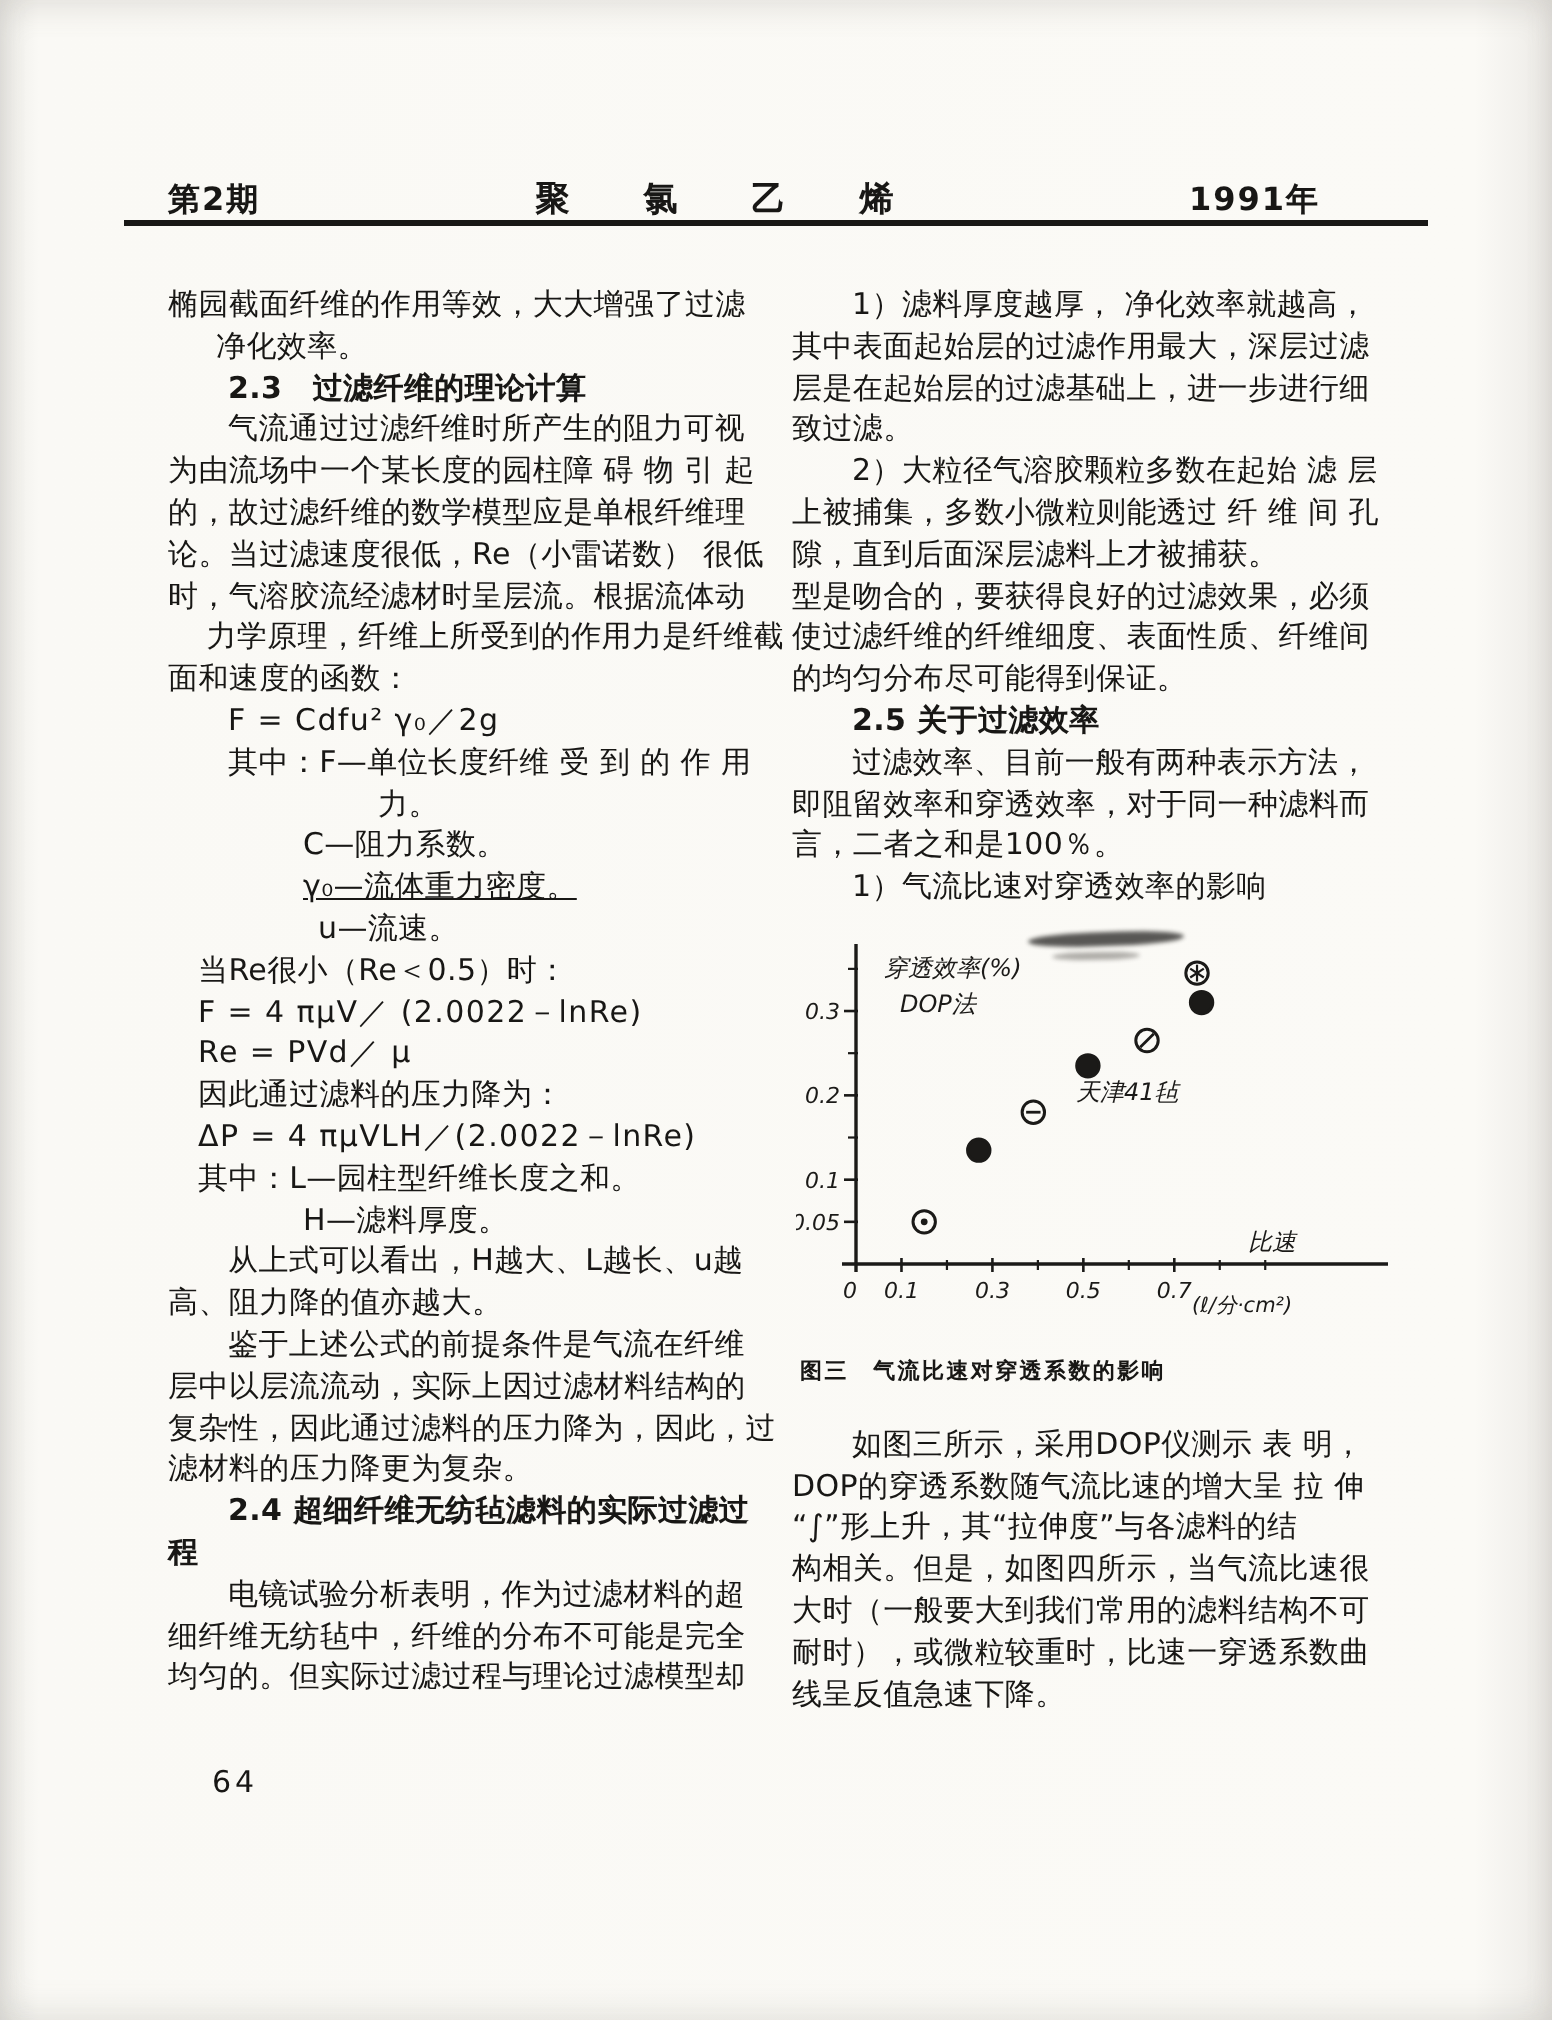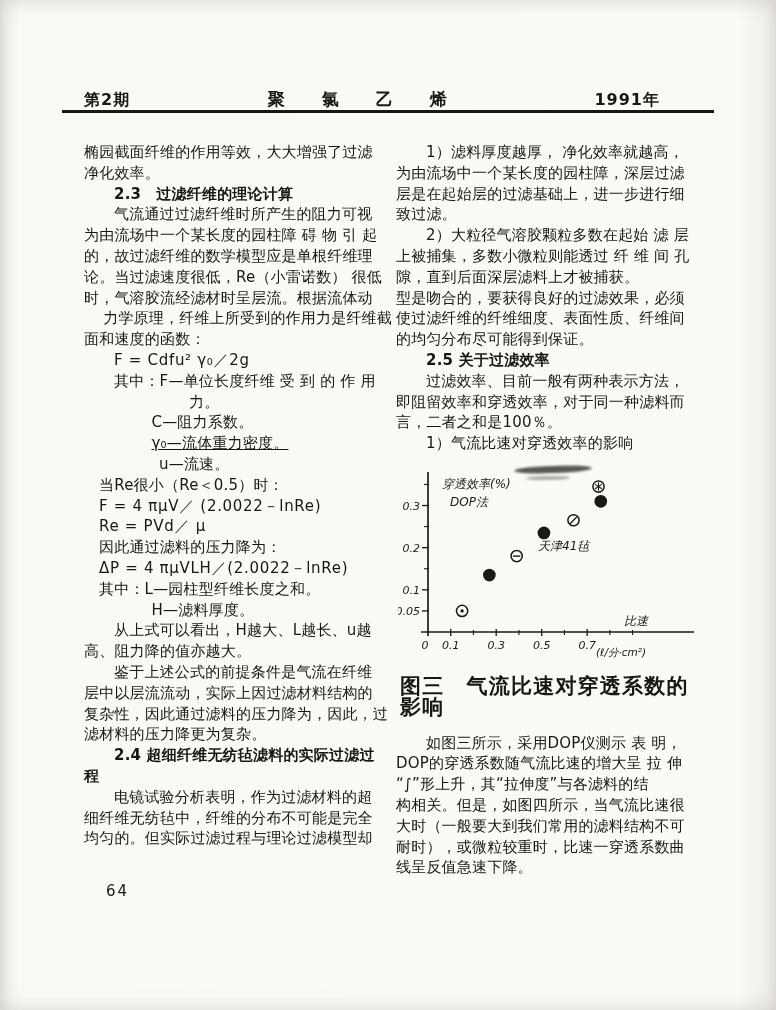--- a/index.html
+++ b/index.html
@@ -37,38 +37,38 @@
   .smudge{
     position:absolute;left:116px;top:-2px;width:78px;height:7px;
     background:#2b2a28;opacity:.78;border-radius:45%/55%;
     filter:blur(1px);transform:rotate(-2deg);
   }
   .smudge2{
     position:absolute;left:128px;top:8px;width:44px;height:4px;
     background:#55524d;opacity:.45;border-radius:45%/55%;
     filter:blur(1px);transform:rotate(-1deg);
   }
-  .caption{font-weight:700;font-size:21px;letter-spacing:1.2px;margin:8px 0 15px 4px;}
+  .caption{font-weight:700;font-size:11px;letter-spacing:1.2px;margin:8px 0 15px 4px;}
   .pageno{position:absolute;left:106px;top:882px;font-size:15px;letter-spacing:2px;}
 </style>
 </head>
 <body>
 
 <div class="page">
 
   <div class="header">
     <span>第2期</span>
     <span class="title">聚　氯　乙　烯</span>
     <span>1991年</span>
   </div>
   <div class="rule"></div>
 
   <div class="col col-left" id="left-col">
       <div class="line" style="text-indent: 0em;">椭园截面纤维的作用等效，大大增强了过滤</div>
-      <div class="line" style="text-indent: 0em;">净化效率。</div>
+      <div class="line" style="text-indent: 0em; margin-left: 24px;">净化效率。</div>
       <div class="line h" style="text-indent: 2em;">2.3　过滤纤维的理论计算</div>
       <div class="line" style="text-indent: 2em;">气流通过过滤纤维时所产生的阻力可视</div>
       <div class="line" style="text-indent: 0em;">为由流场中一个某长度的园柱障 碍 物 引 起</div>
       <div class="line" style="text-indent: 0em;">的，故过滤纤维的数学模型应是单根纤维理</div>
       <div class="line" style="text-indent: 0em;">论。当过滤速度很低，Re（小雷诺数） 很低</div>
       <div class="line" style="text-indent: 0em;">时，气溶胶流经滤材时呈层流。根据流体动</div>
       <div class="line" style="text-indent: 0em; text-align: right;">力学原理，纤维上所受到的作用力是纤维截</div>
       <div class="line" style="text-indent: 0em;">面和速度的函数：</div>
       <div class="line f" style="text-indent: 2em;">F = Cdfu² γ₀／2g</div>
       <div class="line" style="text-indent: 2em;">其中：F—单位长度纤维 受 到 的 作 用</div>
@@ -92,21 +92,21 @@
       <div class="line h" style="text-indent: 2em;">2.4 超细纤维无纺毡滤料的实际过滤过</div>
       <div class="line h" style="text-indent: 0em;">程</div>
       <div class="line" style="text-indent: 2em;">电镜试验分析表明，作为过滤材料的超</div>
       <div class="line" style="text-indent: 0em;">细纤维无纺毡中，纤维的分布不可能是完全</div>
       <div class="line" style="text-indent: 0em;">均匀的。但实际过滤过程与理论过滤模型却</div>
     </div>
 
   <div class="col col-right">
     <div id="right-top">
         <div class="line" style="text-indent: 2em;">1）滤料厚度越厚，  净化效率就越高，</div>
-        <div class="line" style="text-indent: 0em;">为由流场中一个某长度的园柱障，深层过滤</div>
+        <div class="line" style="text-indent: 0em;">其中表面起始层的过滤作用最大，深层过滤</div>
         <div class="line" style="text-indent: 0em;">层是在起始层的过滤基础上，进一步进行细</div>
         <div class="line" style="text-indent: 0em;">致过滤。</div>
         <div class="line" style="text-indent: 2em;">2）大粒径气溶胶颗粒多数在起始 滤 层</div>
         <div class="line" style="text-indent: 0em;">上被捕集，多数小微粒则能透过 纤 维 间 孔</div>
         <div class="line" style="text-indent: 0em;">隙，直到后面深层滤料上才被捕获。</div>
         <div class="line" style="text-indent: 0em;">型是吻合的，要获得良好的过滤效果，必须</div>
         <div class="line" style="text-indent: 0em;">使过滤纤维的纤维细度、表面性质、纤维间</div>
         <div class="line" style="text-indent: 0em;">的均匀分布尽可能得到保证。</div>
         <div class="line h" style="text-indent: 2em;">2.5 关于过滤效率</div>
         <div class="line" style="text-indent: 2em;">过滤效率、目前一般有两种表示方法，</div>

